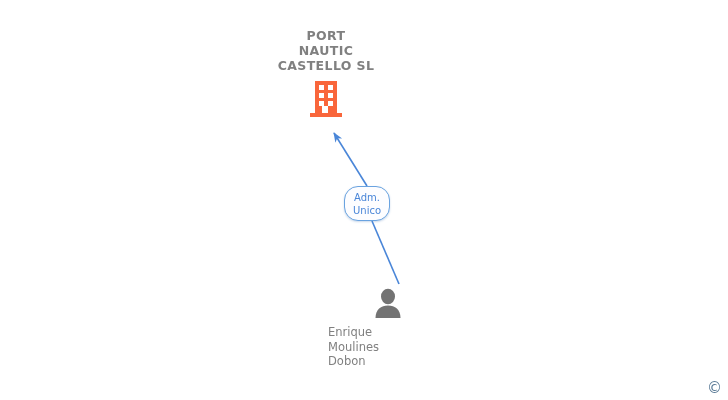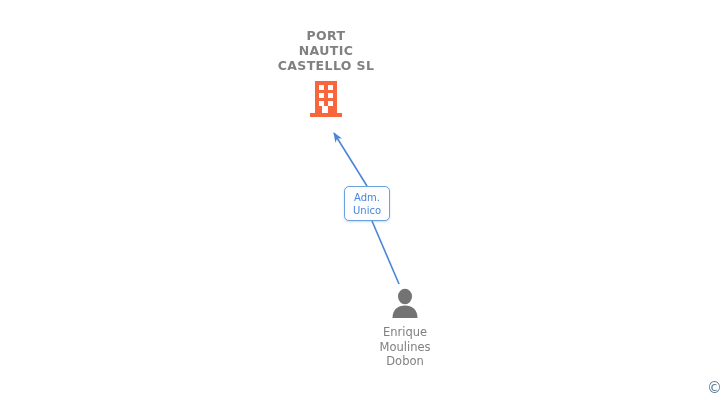--- a/index.html
+++ b/index.html
@@ -56,43 +56,42 @@
 
   
   #relation-box {
     position: absolute;
     left: 344px;
     top: 186px;
     width: 46px;
     height: 35px;
     box-sizing: border-box;
     border: 1px solid #6aa3e0;
-    border-radius: 5px;
+    border-radius: 14px;
     background: #fdfdff;
     box-shadow: 0 1px 2px rgba(80,130,190,0.30);
     display: flex;
     flex-direction: column;
     align-items: center;
     justify-content: center;
   }
   .relation-line {
     font-family: "DejaVu Sans", sans-serif;
     font-size: 10px;
     line-height: 13px;
     color: #4a86d8;
     white-space: nowrap;
   }
 
   
   #person-node {
     position: absolute;
-    left: 345px;
+    left: 328px;
     top: 285px;
     width: 120px;
-    text-align: center;
   }
   #person-icon-wrap {
     height: 34px;
     display: flex;
     align-items: flex-end;
     justify-content: center;
   }
   #person-name {
     margin-top: 6px;
     font-family: "DejaVu Sans", sans-serif;

